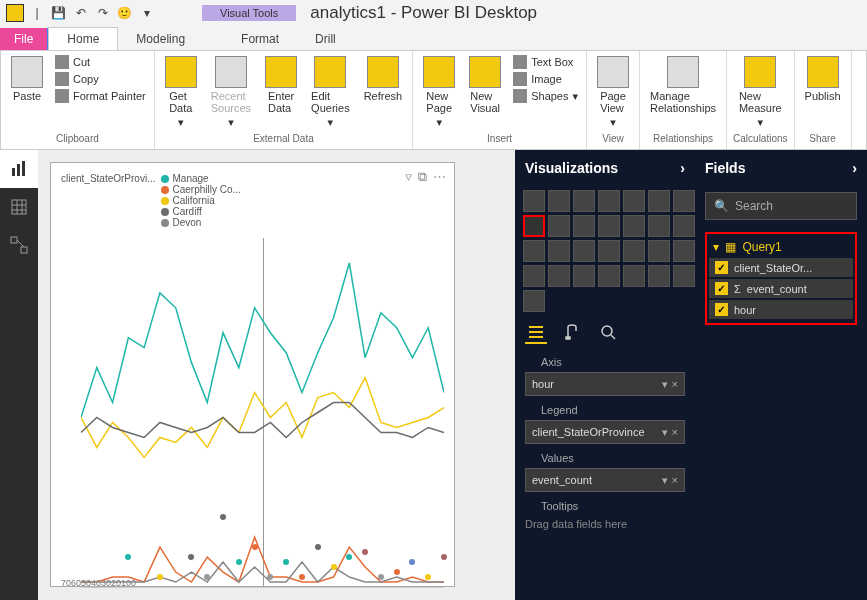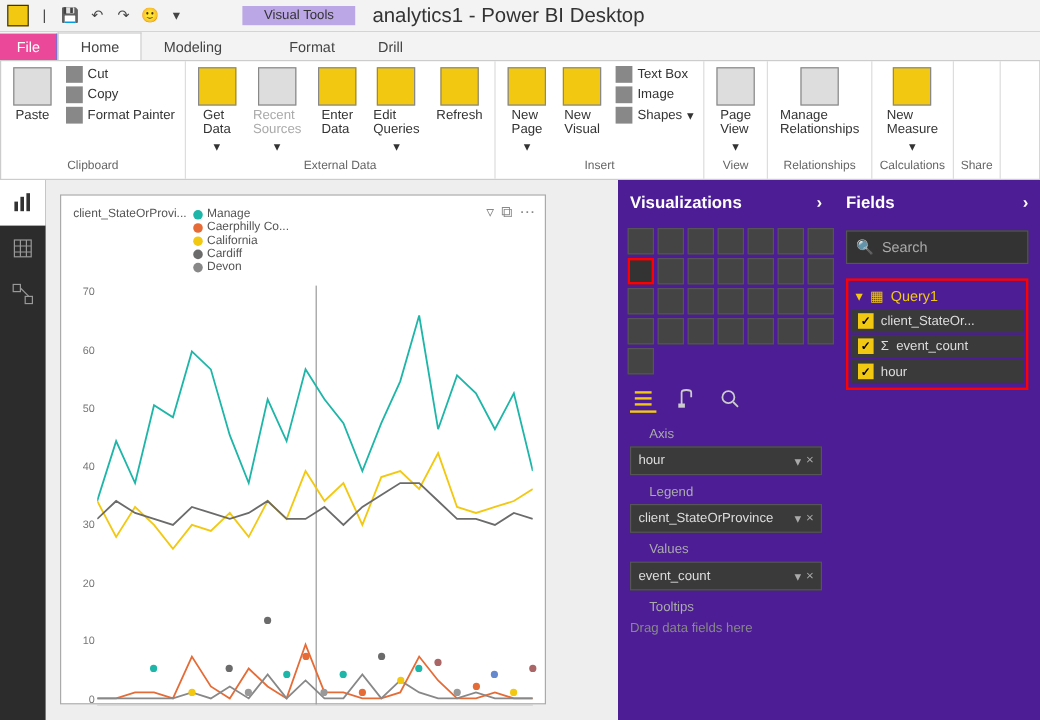--- a/index.html
+++ b/index.html
@@ -30,27 +30,27 @@
 .vnav-item{width:38px;height:38px;display:flex;align-items:center;justify-content:center;color:#ccc;cursor:pointer}
 .vnav-item.active{background:#fff;color:#333}
 .canvas{flex:1;background:#eee;padding:12px;overflow:hidden}
 .visual{width:405px;height:425px;background:#fff;border:1px solid #aaa;position:relative;padding:6px 10px}
 .visual-title{font-size:11px;color:#888}
 .visual-handles{position:absolute;top:6px;right:8px;display:flex;gap:6px;color:#888;font-size:13px}
 .legend{font-size:10px;color:#555;display:flex;gap:6px;flex-wrap:wrap;margin-top:4px}
 .legend-item{display:flex;align-items:center;gap:3px}
 .legend-dot{width:8px;height:8px;border-radius:50%}
 .chart-area{position:relative;height:350px;margin-top:10px;margin-left:20px}
-.y-axis{position:absolute;left:-20px;top:0;height:100%;display:flex;flex-direction:column;justify-content:space-between;font-size:9px;color:#777;align-items:flex-end;width:18px}
+.y-axis{position:absolute;left:-20px;top:0;height:100%;display:flex;flex-direction:row;justify-content:space-between;font-size:9px;color:#777;align-items:flex-end;width:18px}
 .plot{position:absolute;inset:0;border-bottom:1px solid #ccc}
 .vline{position:absolute;left:50%;top:0;bottom:0;width:1px;background:#999}
 svg.lines{position:absolute;inset:0;width:100%;height:100%}
 .dots{position:absolute;inset:0}
 .dot{position:absolute;width:6px;height:6px;border-radius:50%;transform:translate(-50%,-50%)}
-.side-panel{width:180px;background:#4c1d95;color:#ccc;font-size:12px;display:flex;flex-direction:column}
+.side-panel{width:180px;background:#0f172a;color:#ccc;font-size:12px;display:flex;flex-direction:column}
 .side-panel.fields{width:172px}
 .panel-head{height:36px;display:flex;align-items:center;justify-content:space-between;padding:0 10px;font-weight:bold;color:#fff;font-size:14px}
 .viz-gallery{display:grid;grid-template-columns:repeat(7,22px);gap:3px;padding:4px 8px}
 .viz-ic{width:22px;height:22px;background:#444;border:1px solid #555}
 .viz-ic.selected{border:2px solid red;background:#333}
 .prop-tabs{display:flex;gap:14px;padding:6px 10px}
 .prop-tab{width:22px;height:22px;border-bottom:2px solid transparent;display:flex;align-items:center;justify-content:center}
 .prop-tab.active{border-bottom:2px solid #f2c811}
 .prop-tab svg{width:18px;height:18px}
 .well-label{font-size:11px;color:#aaa;padding:6px 26px 2px}
@@ -201,20 +201,26 @@
         <div class="rbtn-lg">
           <div class="ricon"></div>
           <span class="rlabel" style="white-space:pre">New
 Measure</span>
           <span>▾</span>
         </div>
       </div>
     <div class="rgroup-label">Calculations</div>
   </div>
   <div class="rgroup">
+    <div class="rgroup-items">
+        <div class="rbtn-lg">
+          <div class="ricon"></div>
+          <span class="rlabel">Publish</span>
+        </div>
+      </div>
     <div class="rgroup-label">Share</div>
   </div>
 </div>
 
 <div class="main">
   <div class="vnav">
     <div class="vnav-item active">
         <svg width="18" height="18" viewBox="0 0 18 18">
           <rect x="2" y="8" width="3" height="8" fill="#333"></rect>
           <rect x="7" y="4" width="3" height="12" fill="#333"></rect>

